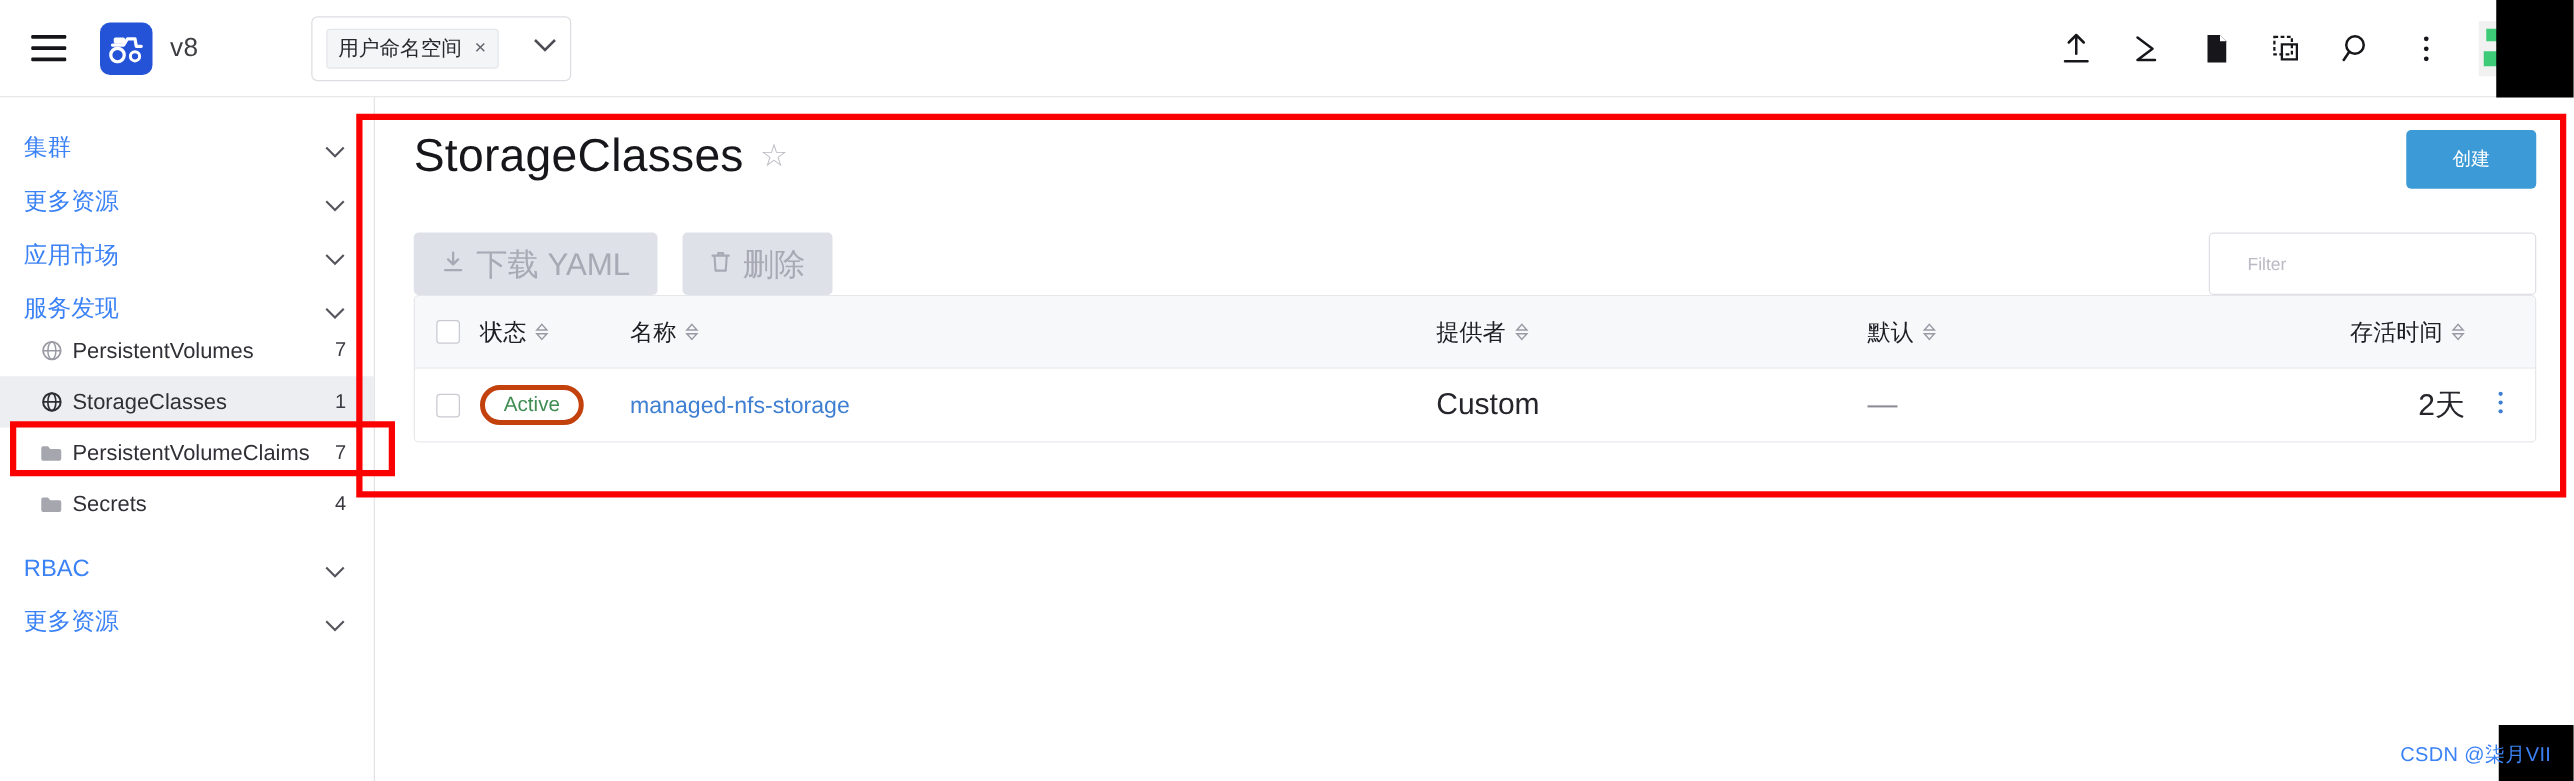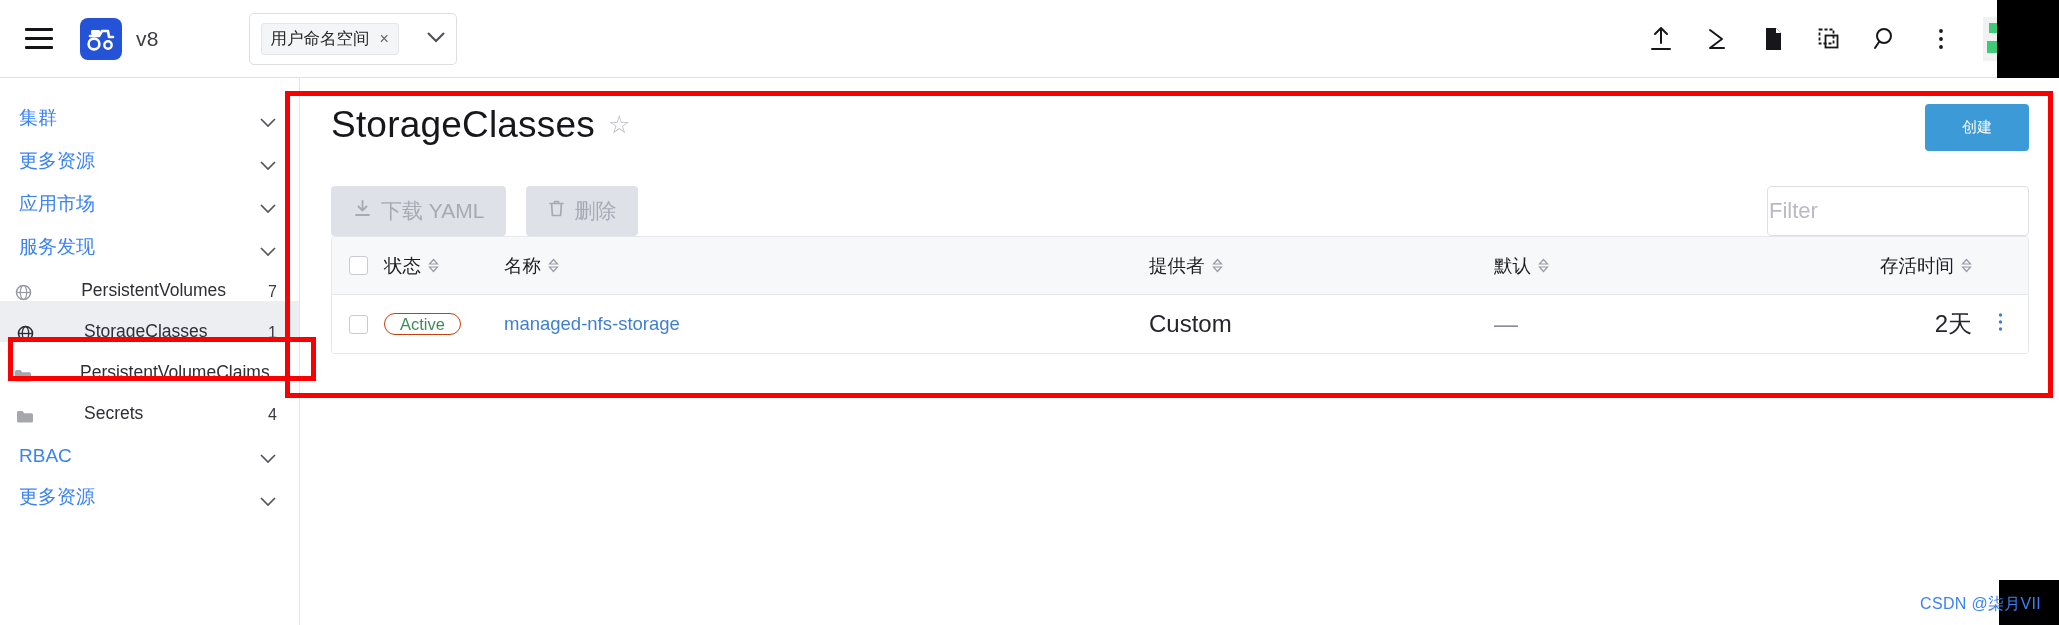--- a/index.html
+++ b/index.html
@@ -62,22 +62,22 @@
     position: absolute; left: 0; top: 78px; width: 300px; height: 547px;
     background: #fff; border-right: 1px solid #e4e4e6;
     padding-top: 10px;
   }
   .nav-group {
     height: 43px; display: flex; align-items: flex-end;
     padding: 0 22px 0 19px; font-size: 19px; color: #3b82f6; cursor: pointer;
   }
   .nav-group .chev { margin-left: auto; font-size: 15px; color: #55555d; }
   .nav-child {
-    height: 41px; display: flex; align-items: flex-end;
-    padding: 0 22px 0 14px; font-size: 17.5px; color: #2f2f36; cursor: pointer; gap: 42px;
+    height: 41px; display: flex; align-items: center;
+    padding: 0 22px 0 30px; font-size: 17.5px; color: #2f2f36; cursor: pointer;
   }
   .nav-child.selected { background: #eceef1; }
   .nav-child .ic { width: 22px; display: inline-flex; align-items: center; justify-content: center; margin-right: 6px; }
   .nav-child .count { margin-left: auto; font-size: 16px; color: #3a3a42; }
 
   
   .main {
     position: absolute; left: 301px; top: 78px; width: 1758px; height: 547px;
     background: #fff; padding: 26px 30px 0 30px;
   }
@@ -86,28 +86,28 @@
   .fav-star { margin-left: 13px; font-size: 25px; color: #b9b9c0; cursor: pointer; position: relative; top: 6px; }
   .btn-create {
     margin-left: auto; background: #3c9ad6; color: #fff; border: none; border-radius: 4px;
     width: 104px; height: 47px; font-size: 15px; cursor: pointer;
     font-family: "Liberation Sans", sans-serif;
   }
 
   .action-row { display: flex; align-items: center; margin-top: 20px; height: 50px; }
   .btn-muted {
     height: 50px; border: none; border-radius: 4px; background: #dfe1e8; color: #a7a9b5;
-    font-size: 21px; padding: 0 22px; display: flex; align-items: center; gap: 9px;
+    font-size: 25px; padding: 0 22px; display: flex; align-items: center; gap: 9px;
     cursor: default; font-family: "Liberation Sans", sans-serif;
   }
   .btn-muted + .btn-muted { margin-left: 20px; }
   .filter-wrap { margin-left: auto; }
   .filter-input {
     width: 262px; height: 50px; border: 1px solid #dfe0e5; border-radius: 4px;
-    padding: 0 1px; font-size: 22px; color: #2b2b31; outline: none; background: #fff;
+    padding: 0 30px; font-size: 14px; color: #2b2b31; outline: none; background: #fff;
     font-family: "Liberation Sans", sans-serif;
   }
   .filter-input::placeholter { color: #b8b9c4; }
   .filter-input::placeholder { color: #b9bac5; }
 
   
   .table {
     border: 1px solid #e6e7eb; border-radius: 4px; overflow: hidden;
     background: #fff;
   }
@@ -123,21 +123,21 @@
   .c-name   { flex: 1 1 auto; }
   .c-prov   { width: 345px; }
   .c-default{ width: 328px; }
   .c-age    { width: 150px; text-align: right; }
   .c-kebab  { width: 56px; display: flex; justify-content: center; }
   .th { font-size: 18.5px; color: #1d1d23; display: flex; align-items: center; gap: 7px; cursor: pointer; }
   .th .sorter { color: #9a9aa6; font-size: 12px; line-height: 9px; display: flex; flex-direction: column; }
   .td { font-size: 24px; color: #25252b; }
   .badge {
     display: inline-flex; align-items: center; justify-content: center;
-    height: 22px; padding: 0 15px; border: 1px solid #c2410c; border-radius: 16px;
+    height: 32px; padding: 0 15px; border: 4px solid #c2410c; border-radius: 16px;
     color: #3f8d52; font-size: 16.5px; background: #fff;
   }
   .link { color: #3f7fd1; font-size: 18.5px; text-decoration: none; cursor: pointer; }
   .dash { color: #8b8b95; }
   .kebab-dots { color: #3f7fd1; font-size: 22px; line-height: 1; cursor: pointer; letter-spacing: 0; }
 
   
   .anno { position: absolute; border: 5px solid #fb0000; pointer-events: none; }
   .anno-main { left: 285px; top: 91px; width: 1768px; height: 307px; }
   .anno-side { left: 8px; top: 337px; width: 308px; height: 44px; }

